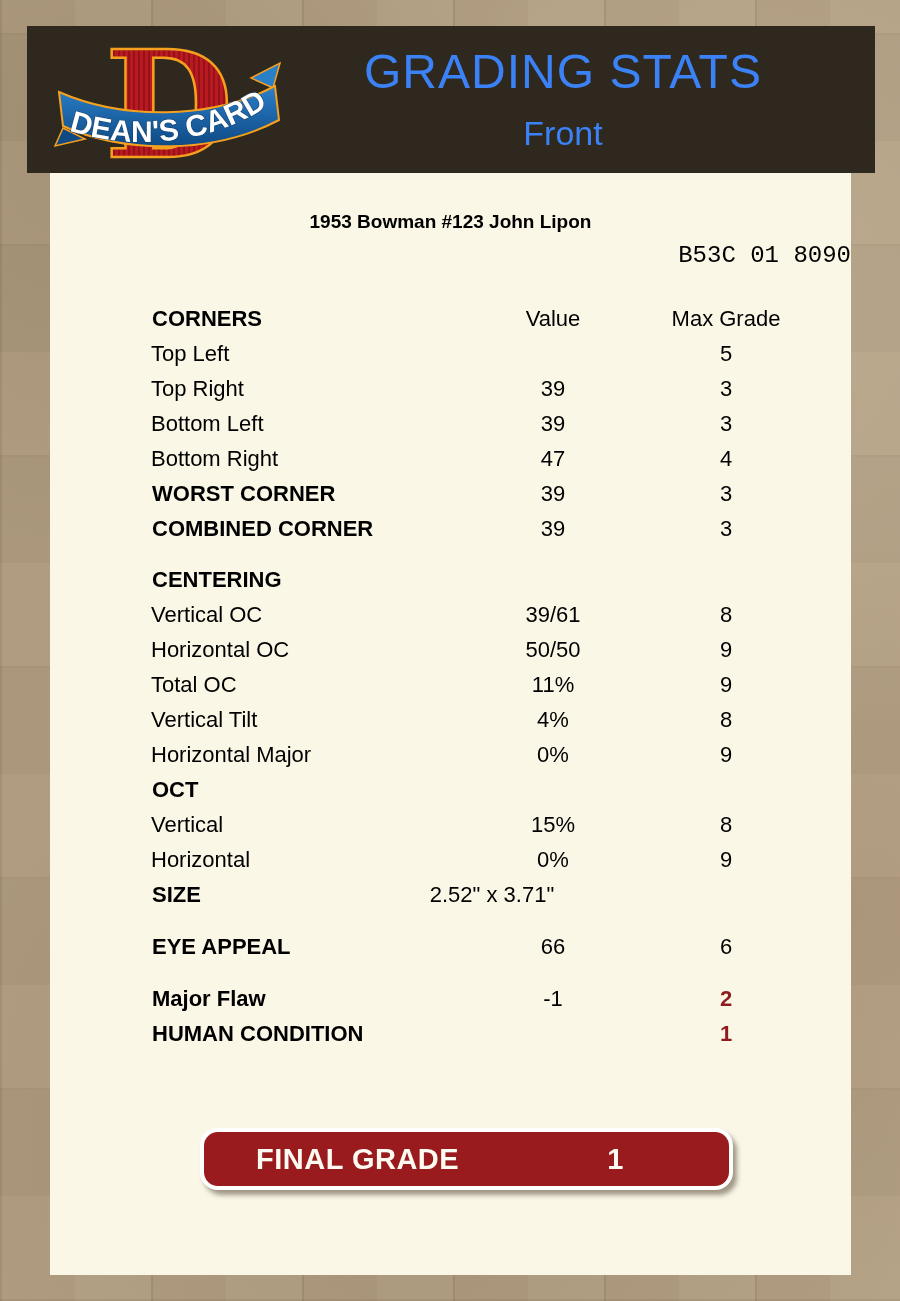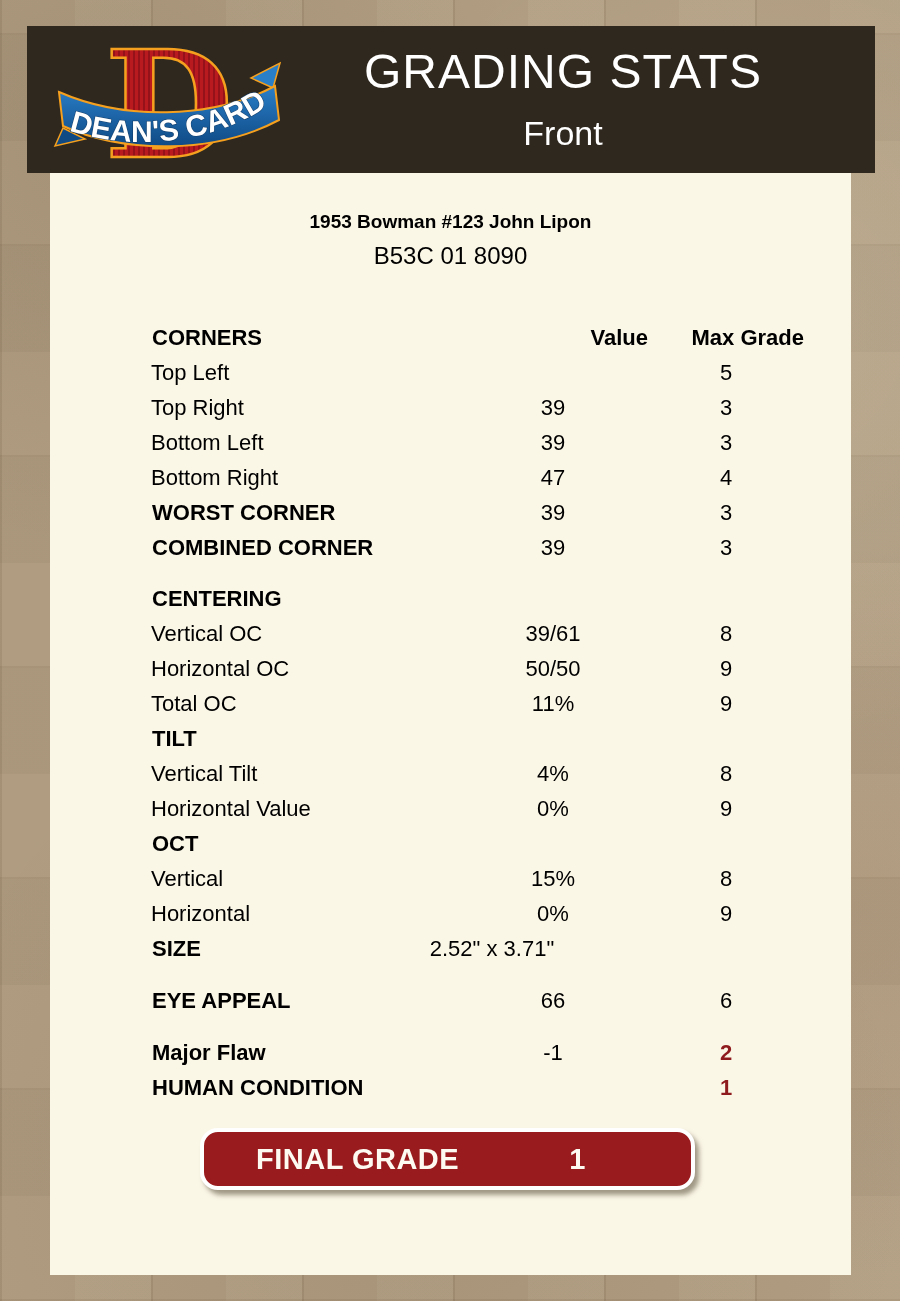--- a/index.html
+++ b/index.html
@@ -15,43 +15,43 @@
       repeating-linear-gradient(90deg, rgba(80,60,35,.12) 0 2px, transparent 2px 151px),
       repeating-linear-gradient(0deg, rgba(80,60,35,.09) 0 2px, transparent 2px 211px),
       repeating-linear-gradient(90deg, transparent 0 75px, rgba(255,245,225,.06) 75px 151px),
       repeating-linear-gradient(0deg, transparent 0 105px, rgba(60,45,25,.05) 105px 211px);
   }
   .header-bar{
     position:absolute;left:27px;top:26px;width:848px;height:147px;
     background:#2f281e;display:flex;align-items:center;
   }
   .logo-wrap{flex:none;margin-left:26px;width:228px;height:128px;}
-  .header-text{flex:1;text-align:center;color:#ffffff;padding-right:30px;}
+  .header-text{flex:1;text-align:center;color:#3b82f6;padding-right:30px;}
   .header-title{font-size:48px;letter-spacing:1px;line-height:1.1;}
   .header-sub{font-size:34px;margin-top:16px;}
   .panel{
     position:absolute;left:50px;top:173px;width:801px;height:1102px;
     background:#fbf7e7;color:#000;
   }
   .card-title{text-align:center;padding-top:38px;font-size:19px;font-weight:bold;}
-  .card-code{text-align:center;font-size:24px;margin-top:9px;}
-  .grading-table{margin-top:50px;}
+  .card-code{text-align:right;font-size:24px;margin-top:9px;font-family:Liberation Mono, monospace;}
+  .grading-table{margin-top:32px;}
   .row{display:flex;align-items:center;height:35px;font-size:22px;padding-right:47px;}
   .cell-label{flex:1;padding-left:102px;white-space:nowrap;}
   .row.indent .cell-label{padding-left:101px;}
   .cell-value{width:190px;text-align:center;white-space:nowrap;}
   .cell-max{width:156px;text-align:center;white-space:nowrap;}
   .row.bold-label .cell-label{font-weight:bold;}
-  .row.bold-cols .cell-value,.row.bold-cols .cell-max{font-weight:bold;text-align:right;}
+  .row.bold-cols .cell-value,.row.bold-cols .cell-max{font-weight:normal;}
   .row.size-row .cell-value{transform:translateX(-61px);}
   .red-grade{color:#8e1b1d;font-weight:bold;}
   .spacer-16{height:16px;}
   .spacer-17{height:17px;}
   .final-grade-btn{
-    position:absolute;left:150px;top:955px;width:495px;height:62px;
+    position:absolute;left:150px;top:955px;width:533px;height:62px;
     box-sizing:border-box;border:4px solid #ffffff;border-radius:18px;
     background:#9a1b1e;box-shadow:4px 5px 5px rgba(110,100,80,.65);
     display:flex;align-items:center;justify-content:space-between;
     padding:0 105px 0 52px;color:#fdfaf2;font-size:29px;font-weight:bold;
     letter-spacing:0.5px;cursor:pointer;
   }
 </style>
 </head>
 <body>
 
@@ -139,32 +139,27 @@
     <div class="row indent">
       <div class="cell-label">Horizontal OC</div>
       <div class="cell-value">50/50</div>
       <div class="cell-max">9</div>
     </div>
     <div class="row indent">
       <div class="cell-label">Total OC</div>
       <div class="cell-value">11%</div>
       <div class="cell-max">9</div>
     </div>
-    <div class="row bold-label">
-      <div class="cell-label">TILT</div>
-      <div class="cell-value"></div>
-      <div class="cell-max"></div>
-    </div>
     <div class="row indent">
       <div class="cell-label">Vertical Tilt</div>
       <div class="cell-value">4%</div>
       <div class="cell-max">8</div>
     </div>
     <div class="row indent">
-      <div class="cell-label">Horizontal Value</div>
+      <div class="cell-label">Horizontal Major</div>
       <div class="cell-value">0%</div>
       <div class="cell-max">9</div>
     </div>
     <div class="row bold-label">
       <div class="cell-label">OCT</div>
       <div class="cell-value"></div>
       <div class="cell-max"></div>
     </div>
     <div class="row indent">
       <div class="cell-label">Vertical</div>

